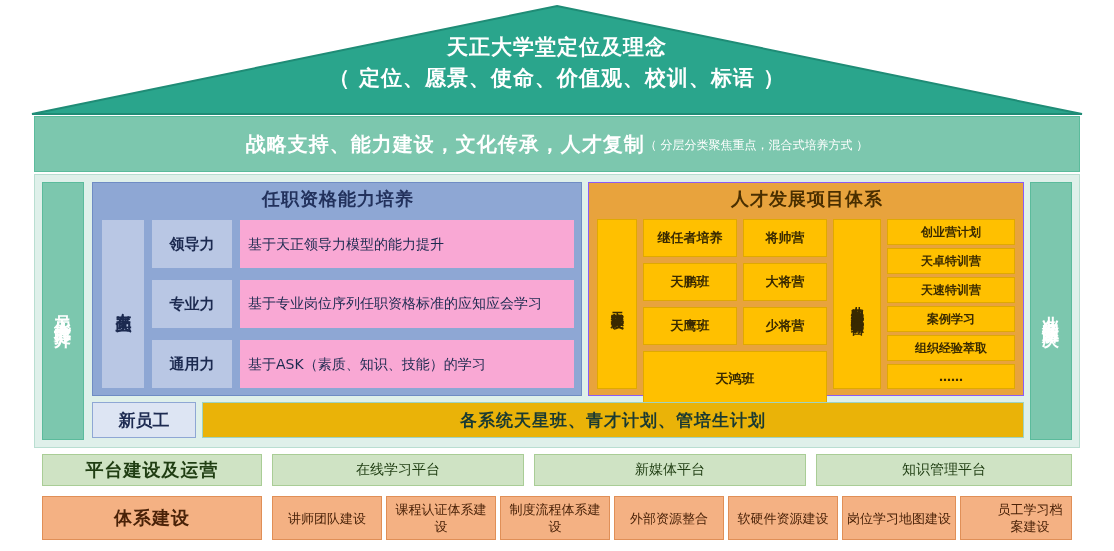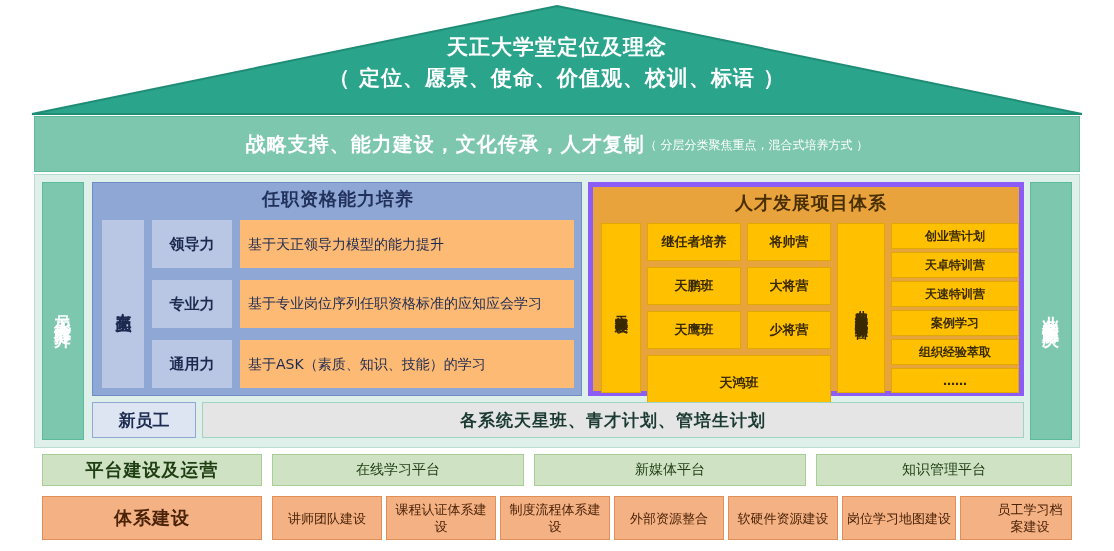--- a/index.html
+++ b/index.html
@@ -67,44 +67,44 @@
   }
   .onjob span{writing-mode:vertical-rl;letter-spacing:2px;}
   .cap-cell{
     position:absolute;left:58px;width:82px;height:50px;
     background:#b9c7e4;border:1px solid #8ea7d4;box-sizing:border-box;
     display:flex;align-items:center;justify-content:center;
     color:#1c2a50;font-weight:bold;font-size:15px;
   }
   .cap-desc{
     position:absolute;left:146px;width:336px;height:50px;
-    background:#fdba74;border:1px solid #8ea7d4;box-sizing:border-box;
+    background:#f9a8d4;border:1px solid #8ea7d4;box-sizing:border-box;
     display:flex;align-items:center;padding:0 8px;
     color:#1c2a50;font-size:14px;line-height:20px;
   }
   .r1{top:36px;} .r2{top:96px;font-family:Liberation Serif, serif;} .r3{top:156px;}
 
   
   .newemp{
     position:absolute;left:92px;top:402px;width:104px;height:36px;
     background:#dde5f3;border:1px solid #8ea7d4;box-sizing:border-box;
     display:flex;align-items:center;justify-content:center;
     color:#1c2a50;font-weight:bold;font-size:17px;
   }
   .newemp-desc{
     position:absolute;left:202px;top:402px;width:822px;height:36px;
-    background:#e5e5e5;border:1px solid #9fd3c2;box-sizing:border-box;
+    background:#eab308;border:1px solid #9fd3c2;box-sizing:border-box;
     display:flex;align-items:center;justify-content:center;
     color:#1a3a32;font-weight:bold;font-size:17px;letter-spacing:1px;
   }
 
   
   .orange-panel{
     position:absolute;left:588px;top:182px;width:436px;height:214px;
-    background:#e8a33d;border:5px solid #8b5cf6;box-sizing:border-box;
+    background:#e8a33d;border:1px solid #8b5cf6;box-sizing:border-box;
   }
   .orange-title{
     position:absolute;left:0;top:0;width:436px;height:32px;
     display:flex;align-items:center;justify-content:center;
     color:#4a2f00;font-weight:bold;font-size:18px;letter-spacing:1px;
   }
   .o-vert{
     position:absolute;background:#ffc000;border:1px solid #e0a900;box-sizing:border-box;
     display:flex;align-items:center;justify-content:center;
     color:#3a2a00;font-weight:bold;font-size:13px;text-align:center;line-height:16px;

